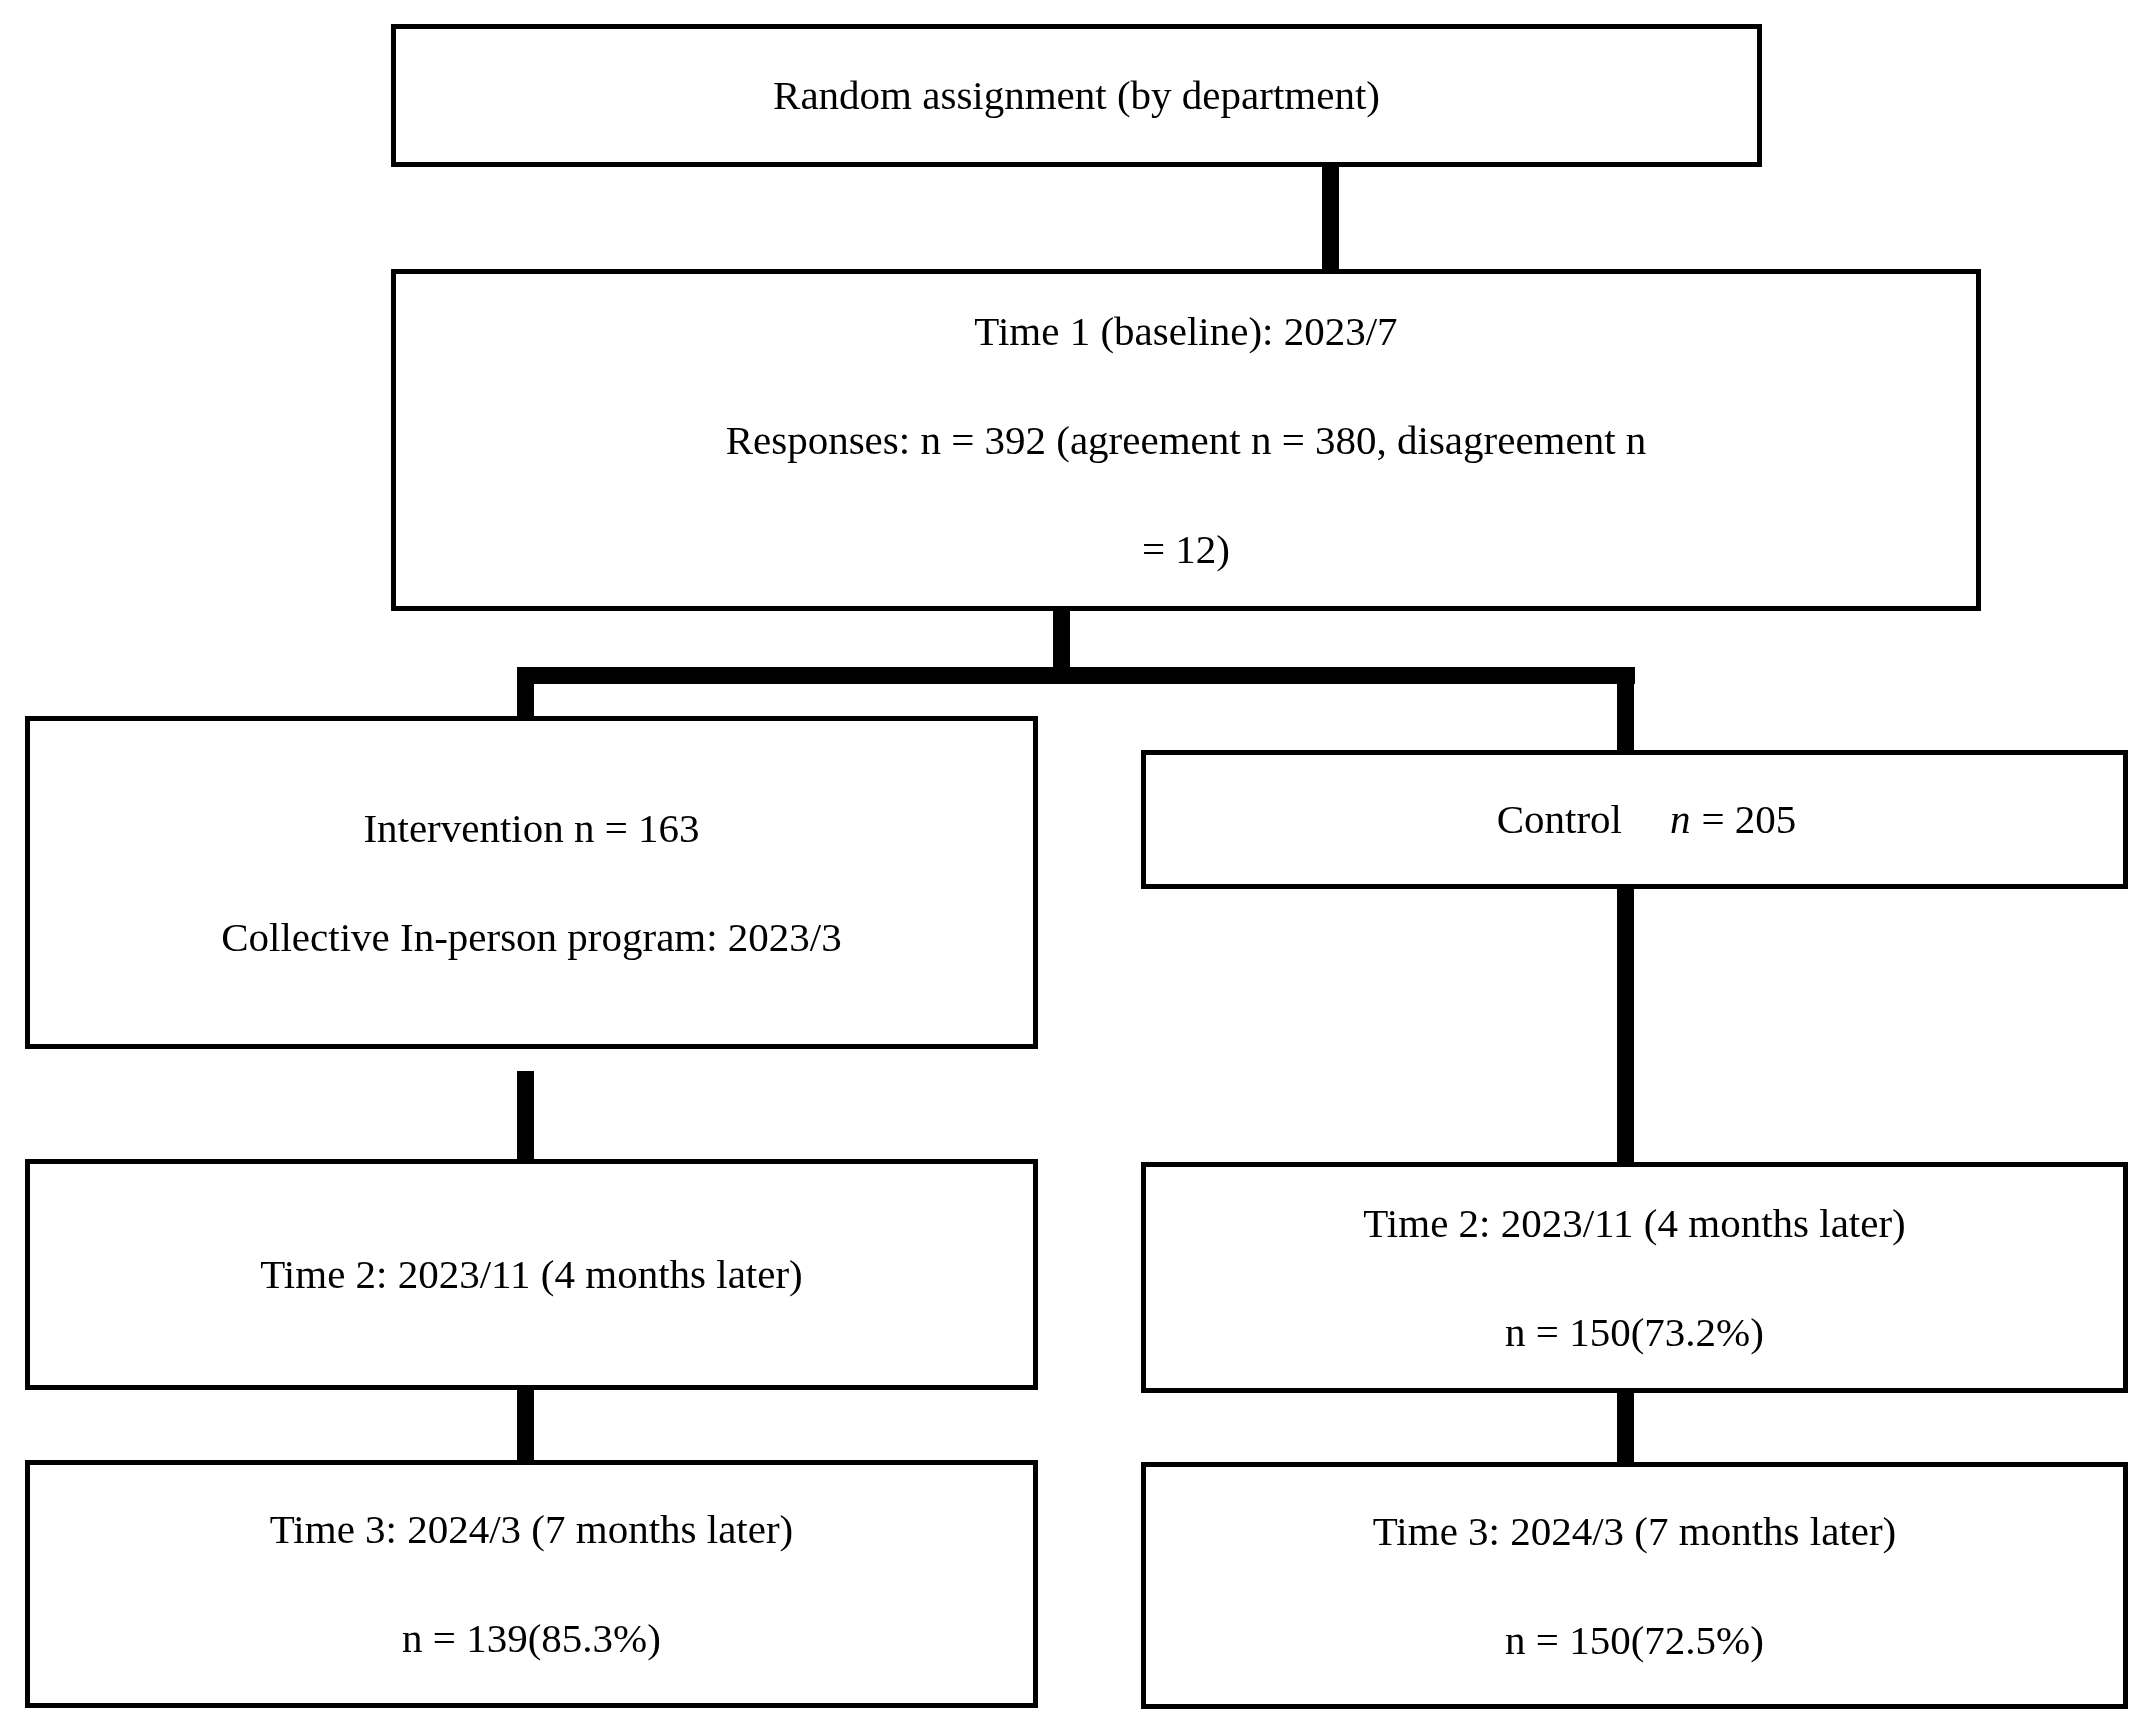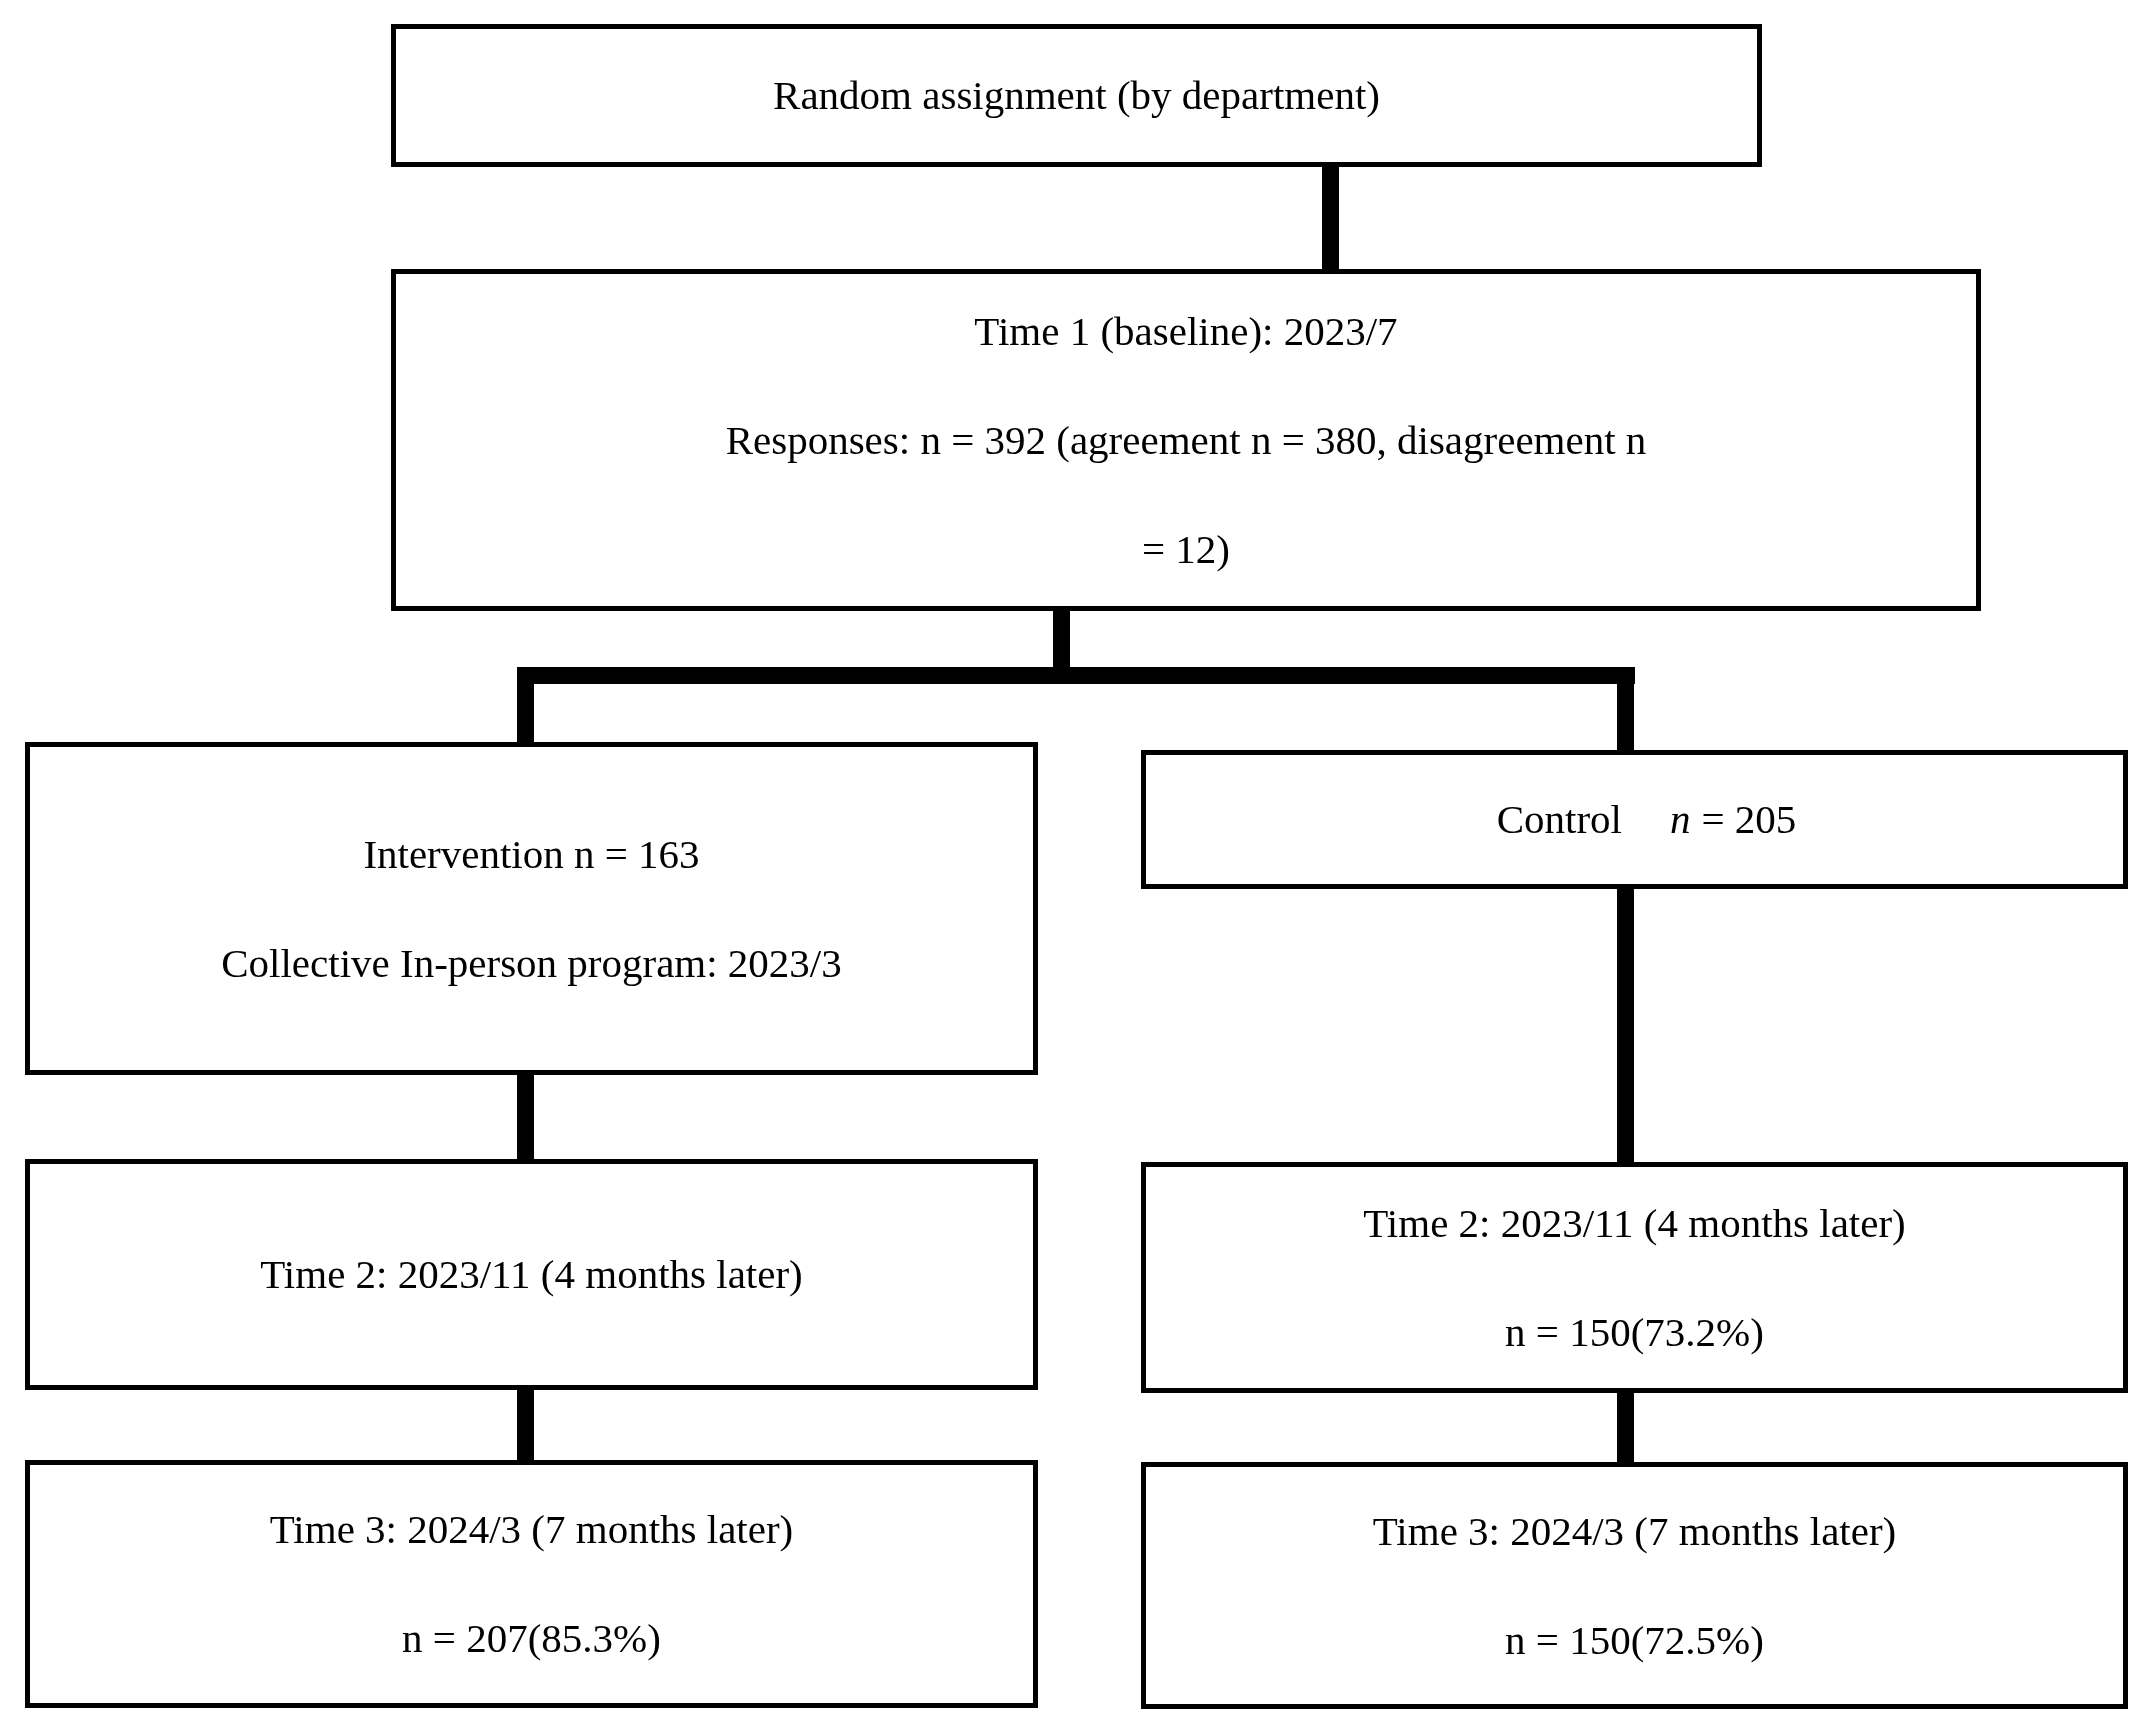--- a/index.html
+++ b/index.html
@@ -34,21 +34,21 @@
     position: absolute;
     background: #000000;
   }
   .italic { font-style: italic; }
   .gap-left { margin-left: 48px; }
   .gap-small { margin-left: 11px; }
 
   
   #box-random        { left: 391px;  top: 24px;   width: 1371px; height: 143px; }
   #box-time1         { left: 391px;  top: 269px;  width: 1590px; height: 342px; }
-  #box-intervention  { left: 25px;   top: 742px; width: 1013px; height: 333px; }
+  #box-intervention  { left: 25px;   top: 716px; width: 1013px; height: 333px; }
   #box-control       { left: 1141px; top: 750px; width: 987px; height: 139px; padding-left: 24px; }
   #box-time2-int     { left: 25px;   top: 1159px; width: 1013px; height: 231px; }
   #box-time2-ctl     { left: 1141px; top: 1162px; width: 987px; height: 231px; }
   #box-time3-int     { left: 25px;   top: 1460px; width: 1013px; height: 248px; }
   #box-time3-ctl     { left: 1141px; top: 1462px; width: 987px; height: 247px; }
 
   
   #conn-top          { left: 1322px; top: 167px;  width: 16.5px;   height: 105px; }
   #conn-mid          { left: 1053px; top: 609px;  width: 17px;   height: 61px;  }
   #conn-splitter     { left: 517px;  top: 667px;  width: 1118px; height: 17px;  }
@@ -99,21 +99,21 @@
     <div class="line">Time 2: 2023/11 (4 months later)</div>
   </div>
 
   <div class="box" id="box-time2-ctl">
     <div class="line">Time 2: 2023/11 (4 months later)</div>
     <div class="line">n = 150(73.2%)</div>
   </div>
 
   <div class="box" id="box-time3-int">
     <div class="line">Time 3: 2024/3 (7 months later)</div>
-    <div class="line">n = 207(85.3%)</div>
+    <div class="line">n = 139(85.3%)</div>
   </div>
 
   <div class="box" id="box-time3-ctl">
     <div class="line">Time 3: 2024/3 (7 months later)</div>
     <div class="line">n = 150(72.5%)</div>
   </div>
 
 </div>
 
 

